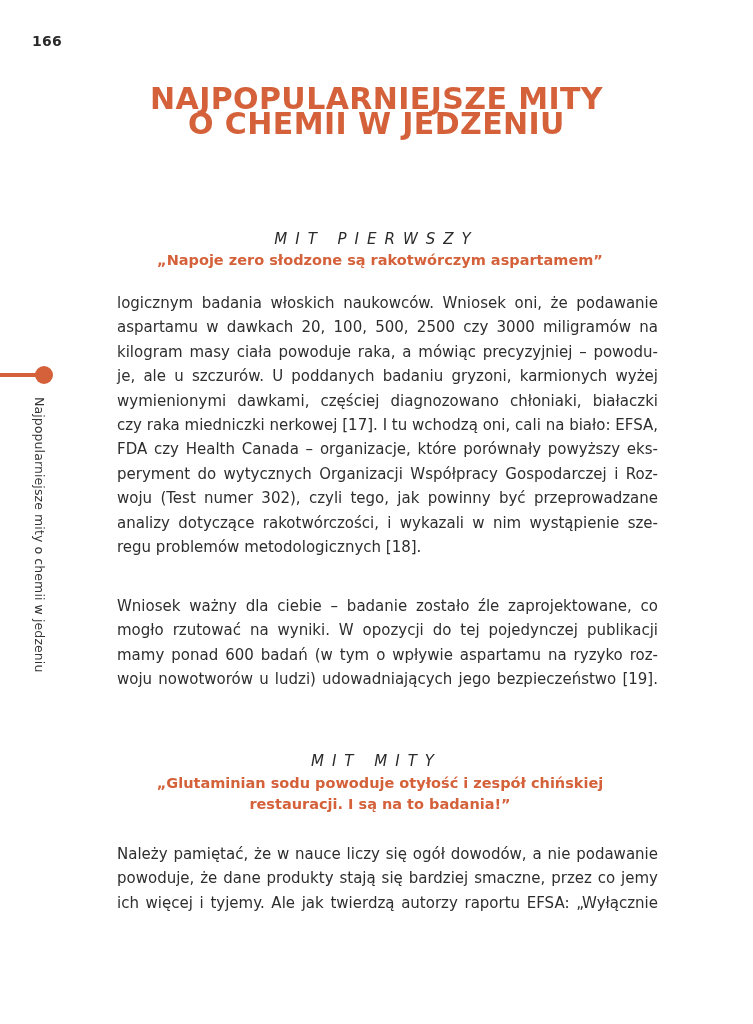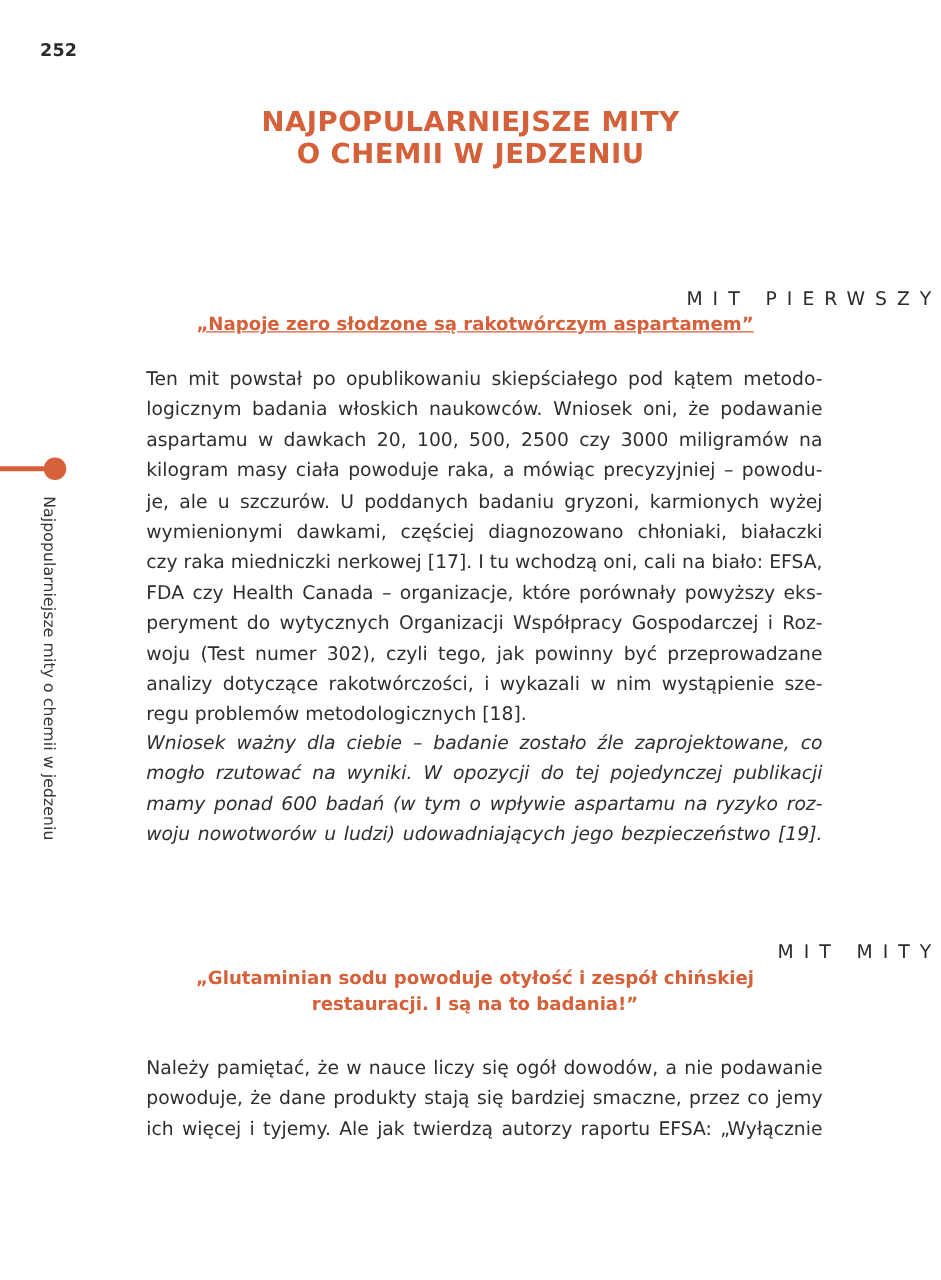--- a/index.html
+++ b/index.html
@@ -25,21 +25,21 @@
       letter-spacing: 0.2px;
     }
     .chapter-title {
       position: absolute;
       left: 0;
       width: 753px;
       top: 86px;
       text-align: center;
       font-family: "DejaVu Sans", sans-serif;
       font-weight: bold;
-      font-size: 22px;
+      font-size: 30px;
       line-height: 25px;
       color: #d4613a;
       letter-spacing: 0.4px;
     }
     .side-marker {
       position: absolute;
       left: 0;
       top: 366px;
       width: 54px;
       height: 20px;
@@ -68,24 +68,25 @@
       writing-mode: vertical-rl;
       font-size: 12.5px;
       color: #333333;
       white-space: nowrap;
       letter-spacing: 0.1px;
     }
     .myth-heading {
       position: absolute;
       left: 0;
       width: 753px;
-      text-align: right;
+      text-align: center;
       font-size: 15px;
       letter-spacing: 8px;
       color: #2b2b2b;
+      font-style: italic;
     }
     .myth-quote {
       position: absolute;
       left: 120px;
       width: 520px;
       text-align: center;
       font-weight: bold;
       font-size: 14.5px;
       line-height: 21px;
       color: #d4613a;
@@ -107,54 +108,53 @@
       text-align-last: justify;
       white-space: nowrap;
     }
     .para span.ln.last {
       text-align-last: left;
     }
   </style>
 </head>
 <body>
 
-<div class="page-number">252</div>
+<div class="page-number">166</div>
 
 <div class="chapter-title">
   <div>NAJPOPULARNIEJSZE MITY</div>
   <div>O CHEMII W JEDZENIU</div>
 </div>
 
 <div class="side-marker">
   <div class="line"></div>
   <div class="dot"></div>
 </div>
 <div class="side-label">Najpopularniejsze mity o chemii w jedzeniu</div>
 
 <div class="myth-heading" style="top:230px;">MIT PIERWSZY</div>
-<div class="myth-quote" style="top:250px;text-decoration:underline;">
+<div class="myth-quote" style="top:250px;">
   <div>„Napoje zero słodzone są rakotwórczym aspartamem”</div>
 </div>
 
 <div class="para" style="top:291px;">
-  <span class="ln">Ten mit powstał po opublikowaniu skiepściałego pod kątem metodo-</span>
   <span class="ln">logicznym badania włoskich naukowców. Wniosek oni, że podawanie</span>
   <span class="ln">aspartamu w dawkach 20, 100, 500, 2500 czy 3000 miligramów na</span>
   <span class="ln">kilogram masy ciała powoduje raka, a mówiąc precyzyjniej – powodu-</span>
   <span class="ln">je, ale u szczurów. U poddanych badaniu gryzoni, karmionych wyżej</span>
   <span class="ln">wymienionymi dawkami, częściej diagnozowano chłoniaki, białaczki</span>
   <span class="ln">czy raka miedniczki nerkowej [17]. I tu wchodzą oni, cali na biało: EFSA,</span>
   <span class="ln">FDA czy Health Canada – organizacje, które porównały powyższy eks-</span>
   <span class="ln">peryment do wytycznych Organizacji Współpracy Gospodarczej i Roz-</span>
   <span class="ln">woju (Test numer 302), czyli tego, jak powinny być przeprowadzane</span>
   <span class="ln">analizy dotyczące rakotwórczości, i wykazali w nim wystąpienie sze-</span>
   <span class="ln last">regu problemów metodologicznych [18].</span>
 </div>
 
-<div class="para" style="top:582px;font-style:italic;">
+<div class="para" style="top:594px;">
   <span class="ln">Wniosek ważny dla ciebie – badanie zostało źle zaprojektowane, co</span>
   <span class="ln">mogło rzutować na wyniki. W opozycji do tej pojedynczej publikacji</span>
   <span class="ln">mamy ponad 600 badań (w tym o wpływie aspartamu na ryzyko roz-</span>
   <span class="ln">woju nowotworów u ludzi) udowadniających jego bezpieczeństwo [19].</span>
 </div>
 
 <div class="myth-heading" style="top:752px;">MIT MITY</div>
 <div class="myth-quote" style="top:773px;">
   <div>„Glutaminian sodu powoduje otyłość i zespół chińskiej</div>
   <div>restauracji. I są na to badania!”</div>

